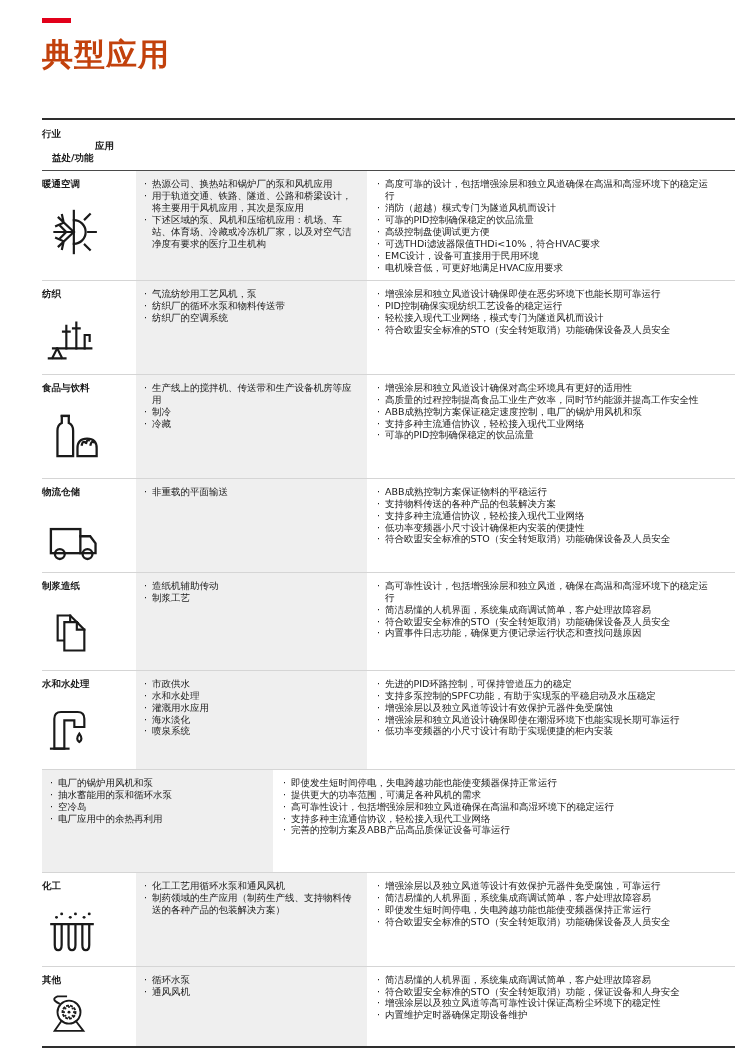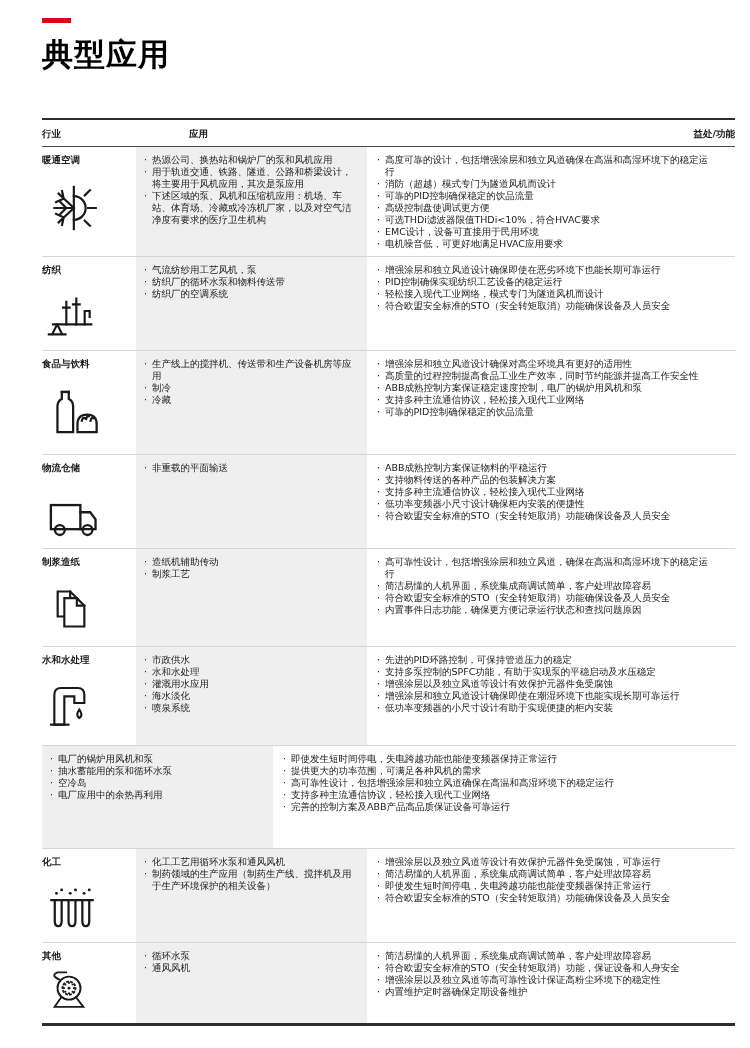--- a/index.html
+++ b/index.html
@@ -3,27 +3,27 @@
 <meta charset="utf-8">
 <style>
   html,body{margin:0;padding:0;}
   body{
     width:750px;height:1048px;background:#ffffff;
     font-family:"DejaVu Sans",sans-serif;color:#1a1a1a;
     -webkit-font-smoothing:antialiased;
   }
   .page{padding:18px 15px 0 42px;}
   .accent-bar{width:29px;height:5px;background:#e2001a;}
-  .page-title{margin-top:11px;font-size:31px;font-weight:bold;letter-spacing:1px;color:#000000;}
+  .page-title{margin-top:11px;font-size:31px;font-weight:bold;letter-spacing:1px;color:#c2410c;}
   .apps-table{margin-top:42px;width:693px;border-top:2px solid #2e2e2e;border-bottom:3px solid #2e2e2e;font-size:9.5px;line-height:1.26;}
-  .thead{display:flex;font-weight:bold;padding:8px 0 6px 0;border-bottom:1.5px solid #4a4a4a;}
+  .thead{display:flex;font-weight:bold;padding:8px 0 6px 0;border-bottom:1.5px solid #4a4a4a;flex-direction:column;}
   .th{box-sizing:border-box;}
   .th-industry{width:94px;flex:none;}
   .th-apps{width:231px;flex:none;padding-left:8px;margin-left:45px;}
-  .th-benefits{flex:1;padding-left:10px;text-align:right;}
+  .th-benefits{flex:1;padding-left:10px;}
   .row{display:flex;align-items:stretch;}
   .row + .row{border-top:1px solid #d5d5d5;}
   .col{box-sizing:border-box;}
   .col-industry{width:94px;flex:none;padding:7px 4px 6px 0;}
   .col-apps{width:231px;flex:none;background:#efefef;padding:7px 10px 6px 8px;}
   .col-benefits{flex:1;padding:7px 26px 6px 10px;}
   .industry-label{font-weight:bold;}
   .industry-icon{margin-top:15px;margin-left:4px;}
   .industry-icon svg{stroke:#1a1a1a;fill:none;stroke-width:2.6;stroke-linecap:square;stroke-linejoin:miter;}
   .bullet-item{display:flex;}
@@ -438,21 +438,21 @@
         </div>
       </div>
       <div class="col col-apps">
         <div>
             <div class="bullet-item">
               <span class="bullet">·</span>
               <span class="bullet-text">化工工艺用循环水泵和通风风机</span>
             </div>
             <div class="bullet-item">
               <span class="bullet">·</span>
-              <span class="bullet-text">制药领域的生产应用（制药生产线、搅拌机及用于生产环境保护的相关设备）</span>
+              <span class="bullet-text">制药领域的生产应用（制药生产线、支持物料传送的各种产品的包装解决方案）</span>
             </div>
           </div>
       </div>
       <div class="col col-benefits">
         <div>
             <div class="bullet-item">
               <span class="bullet">·</span>
               <span class="bullet-text">增强涂层以及独立风道等设计有效保护元器件免受腐蚀，可靠运行</span>
             </div>
             <div class="bullet-item">

